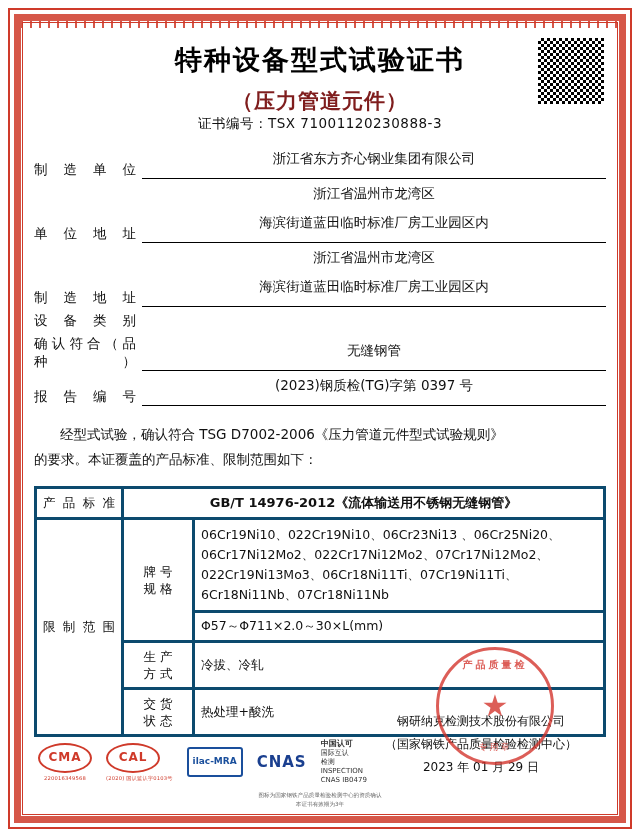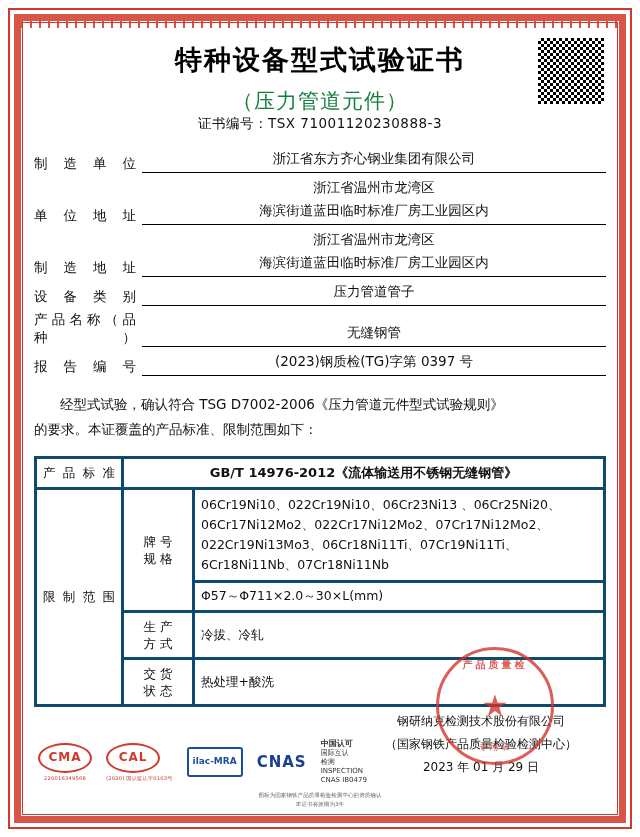--- a/index.html
+++ b/index.html
@@ -39,21 +39,21 @@
     position:absolute;left:34px;top:28px;right:34px;bottom:18px;
   }
   
   .title-wrap{text-align:center;padding-top:14px;}
   .title{
     font-family:"DejaVu Serif","Liberation Serif",serif;
     font-weight:bold;font-size:27px;letter-spacing:2px;color:#000;
   }
   .subtitle{
     font-family:"DejaVu Serif","Liberation Serif",serif;
-    font-weight:normal;font-size:21px;margin-top:9px;letter-spacing:1px;color:#15803d;
+    font-weight:bold;font-size:21px;margin-top:9px;letter-spacing:1px;color:#7f1d1d;
   }
   .qr{
     position:absolute;right:0;top:8px;width:66px;height:66px;
     background:
       repeating-linear-gradient(0deg,#000 0 3px,#fff 3px 6px),
       repeating-linear-gradient(90deg,#000 0 3px,#fff 3px 6px);
     background-blend-mode:difference;
     border:2px solid #fff;
   }
   .cert-no{
@@ -63,21 +63,21 @@
   .rows{margin-top:16px;}
   .row{
     display:flex;align-items:flex-end;margin-bottom:5px;font-size:13.5px;
   }
   .lbl{
     width:108px;flex:none;text-align:justify;text-align-last:justify;
     letter-spacing:0;padding-right:6px;box-sizing:border-box;
   }
   .val-stack{flex:1;}
   .val-stack .ln{
-    text-align:center;padding-bottom:4px;line-height:19px;
+    text-align:center;padding-bottom:10px;line-height:19px;
   }
   .val-stack .ln.under{border-bottom:1px solid #000;}
   .val-stack .ln.plain{border-bottom:none;}
   
   .para{
     margin-top:16px;font-size:13.5px;line-height:25px;text-align:justify;
   }
   .para .indent{display:inline-block;width:26px;}
   
   table.spec{
@@ -182,27 +182,24 @@
     <div class="row">
       <div class="lbl">制 造 地 址</div>
       <div class="val-stack">
         <div class="ln plain">浙江省温州市龙湾区</div>
         <div class="ln under">海滨街道蓝田临时标准厂房工业园区内</div>
       </div>
     </div>
 
     <div class="row">
       <div class="lbl">设 备 类 别</div>
-      <div class="val-stack">
-        <div class="ln under">压力管道管子</div>
-      </div>
-    </div>
-
-    <div class="row">
-      <div class="lbl">产品名称（品种）</div>
+    </div>
+
+    <div class="row">
+      <div class="lbl">确认符合（品种）</div>
       <div class="val-stack">
         <div class="ln under">无缝钢管</div>
       </div>
     </div>
 
     <div class="row">
       <div class="lbl">报 告 编 号</div>
       <div class="val-stack">
         <div class="ln under">(2023)钢质检(TG)字第 0397 号</div>
       </div>

